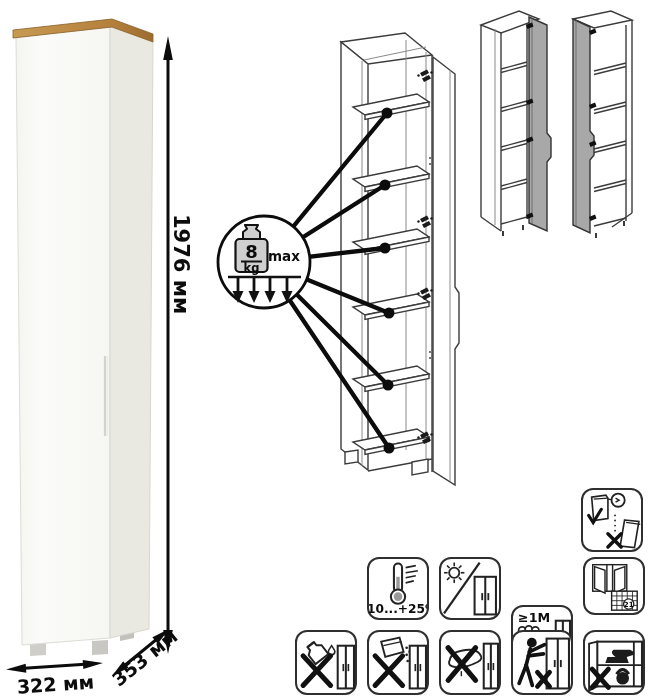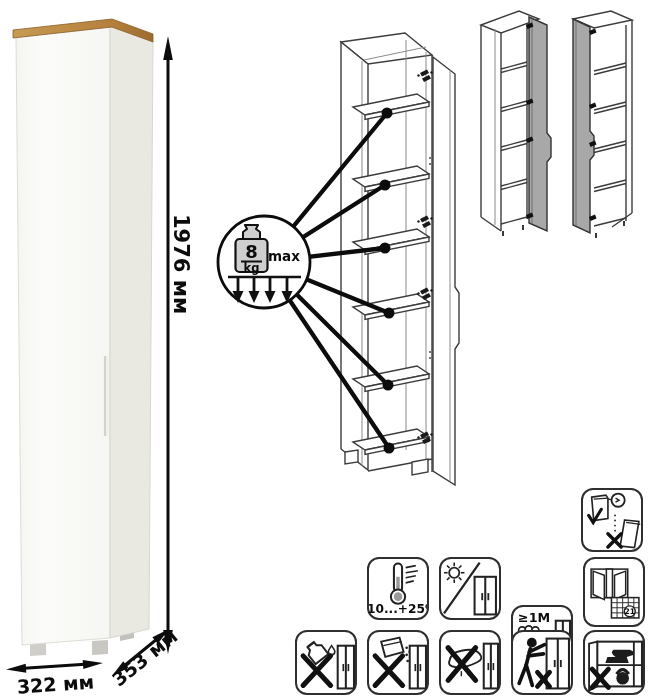--- a/index.html
+++ b/index.html
@@ -299,21 +299,21 @@
       </g>
       <g fill="#fff" stroke="#222" stroke-width="2">
         <rect x="42" y="13" width="14" height="41"></rect>
           <line x1="49" y1="13" x2="49" y2="54"></line>
         <line x1="46.5" y1="31" x2="46.5" y2="38" stroke-width="1.6"></line>
           <line x1="51.5" y1="31" x2="51.5" y2="38" stroke-width="1.6"></line>
       </g>
     </svg>
   </div>
 
-  <div class="cell" style="left:583px;top:557px;height:70px;">
+  <div class="cell" style="left:583px;top:557px;height:58px;">
     <svg viewBox="0 0 57 57">
       <g fill="#fff" stroke="#222" stroke-width="1.5">
         <rect x="6" y="6" width="36" height="28"></rect>
         <rect x="21" y="6" width="6" height="28"></rect>
         <polygon points="8,8 19,12 19,36 8,31"></polygon>
         <polygon points="40,8 29,12 29,36 40,31"></polygon>
       </g>
       <g>
         <rect x="26" y="34" width="27" height="20" fill="#fff" stroke="#222" stroke-width="1.5"></rect>
         <g stroke="#222" stroke-width="0.9">

